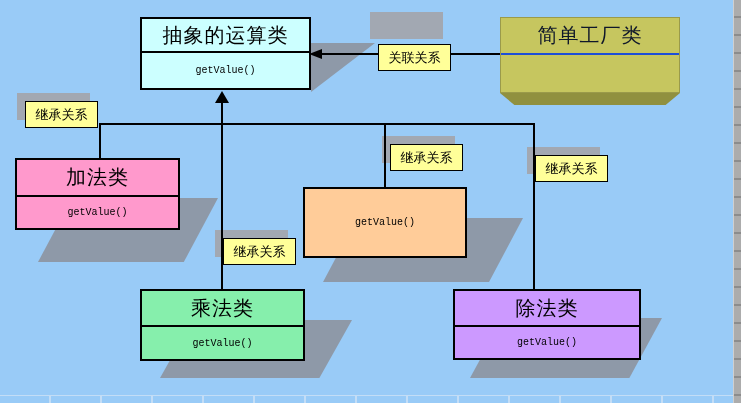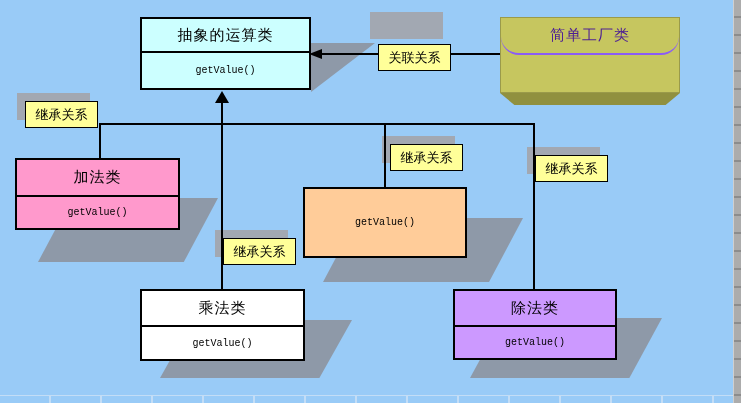--- a/index.html
+++ b/index.html
@@ -23,38 +23,38 @@
   #assoc-head{left:309px;top:49px;border-top:5px solid transparent;border-bottom:5px solid transparent;border-right:13px solid #000;}
   #main-vert{left:221px;top:102px;width:2px;height:187px;}
   #main-head{left:215px;top:91px;border-left:7px solid transparent;border-right:7px solid transparent;border-bottom:12px solid #000;}
   #bus{left:99px;top:123px;width:436px;height:2px;}
   #drop-left{left:99px;top:123px;width:2px;height:36px;}
   #drop-mid{left:384px;top:123px;width:2px;height:65px;}
   #drop-right{left:533px;top:123px;width:2px;height:167px;}
   
   .uml-box{position:absolute;border:2px solid #000;box-sizing:border-box;z-index:3;display:flex;flex-direction:column;}
   .uml-title{border-bottom:2px solid #000;display:flex;align-items:center;justify-content:center;
-    font-size:15px;color:#000;letter-spacing:1px;}
+    font-size:20px;color:#000;letter-spacing:1px;}
   .uml-method{flex:1;display:flex;align-items:center;justify-content:center;font-size:14px;color:#000;}
   .code{font-family:"Liberation Mono","DejaVu Sans Mono",monospace;font-size:10px;}
   #box-abstract{left:140px;top:17px;width:171px;height:73px;background:#CCFFFF;}
   #box-abstract .uml-title{height:32px;}
   #box-factory{left:500px;top:17px;width:180px;height:76px;background:#C6C65F;border:1px solid #9A9A4A;}
-  #box-factory .uml-title{height:35px;color:#4c1d95;border-bottom:2px solid #8b5cf6;border-radius:18px;}
+  #box-factory .uml-title{height:35px;color:#0f172a;border-bottom:2px solid #1d4ed8;}
   #box-factory .m-prefix{color:#CC3366;}
   #box-factory .code{color:#FFFFFF;}
   #factory-bevel{position:absolute;left:500px;top:93px;width:180px;height:12px;background:#90903F;
     clip-path:polygon(0 0,100% 0,92% 100%,8% 100%);z-index:3;}
   #box-add{left:15px;top:158px;width:165px;height:72px;background:#FF99CC;}
   #box-add .uml-title{height:35px;}
   #box-sub{left:303px;top:187px;width:164px;height:71px;background:#FFCC99;}
   #box-sub .uml-title{height:34px;}
-  #box-mul{left:140px;top:289px;width:165px;height:72px;background:#ffffff;}
+  #box-mul{left:140px;top:289px;width:165px;height:72px;background:#86efac;}
   #box-mul .uml-title{height:34px;}
-  #box-div{left:453px;top:289px;width:164px;height:71px;background:#CC99FF;}
+  #box-div{left:453px;top:289px;width:188px;height:71px;background:#CC99FF;}
   #box-div .uml-title{height:34px;}
   
   .rel-label{position:absolute;width:73px;height:27px;background:#FFFF99;border:1.5px solid #000;
     box-sizing:border-box;display:flex;align-items:center;justify-content:center;
     font-size:13px;color:#000;z-index:4;}
   #lbl-assoc{left:378px;top:20px;margin-top:24px;}
   #lbl-inh1{left:25px;top:101px;}
   #lbl-inh2{left:390px;top:144px;}
   #lbl-inh3{left:535px;top:155px;}
   #lbl-inh4{left:223px;top:238px;}

